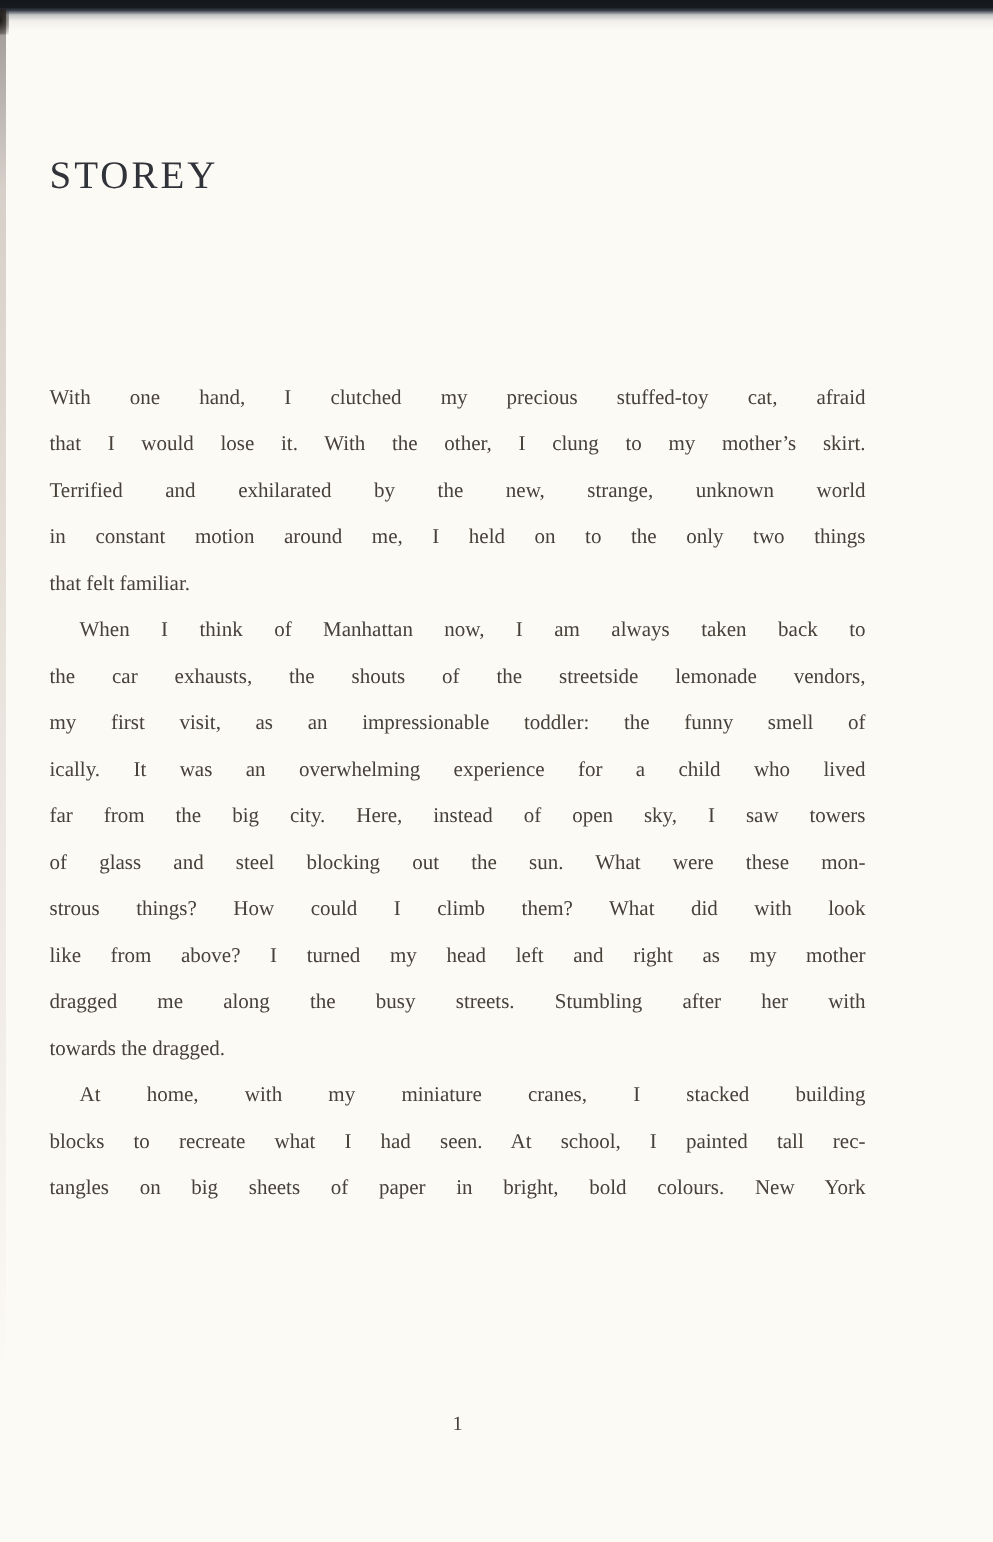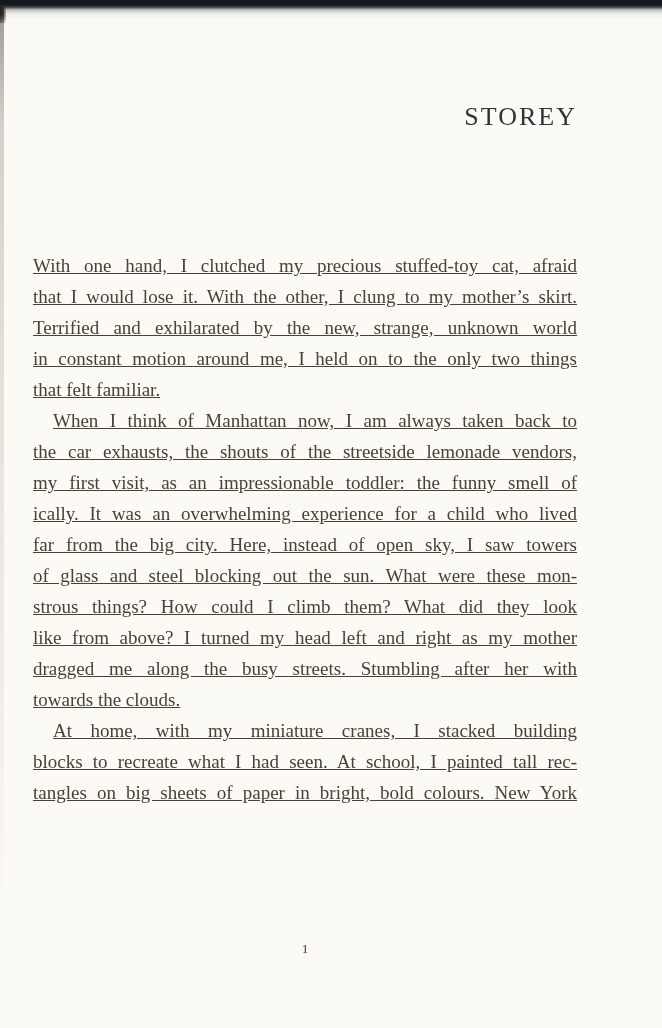--- a/index.html
+++ b/index.html
@@ -39,34 +39,33 @@
     position: absolute;
     left: 0; top: 7px;
     width: 6px; height: 16px;
     background: radial-gradient(ellipse at 0% 40%,
       rgba(20,18,16,0.9) 0%, rgba(40,35,30,0.5) 55%, rgba(60,50,40,0) 100%);
   }
   .chapter-title {
     position: absolute;
     left: 33px; top: 101px;
     width: 544px;
-    text-align: right;
+    text-align: left;
     font-size: 26px;
     line-height: 32px;
     letter-spacing: 2px;
     color: var(--title-ink, #31333a);
   }
   .body-text {
     position: absolute;
     left: 33px; top: 250px;
     width: 544px;
-    font-size: 19px;
+    font-size: 14px;
     line-height: 31px;
     color: var(--ink, #48413a);
-    text-decoration: underline;
   }
   .body-text .line {
     text-align: justify;
     text-align-last: justify;
     white-space: normal;
   }
   .body-text .line.last-free {
     text-align-last: left;
   }
   .body-text .line.indent {
@@ -99,24 +98,24 @@
         <div class="line">in constant motion around me, I held on to the only two things</div>
         <div class="line last-free">that felt familiar.</div>
       </div>
       <div>
         <div class="line indent">When I think of Manhattan now, I am always taken back to</div>
         <div class="line">the car exhausts, the shouts of the streetside lemonade vendors,</div>
         <div class="line">my first visit, as an impressionable toddler: the funny smell of</div>
         <div class="line">ically. It was an overwhelming experience for a child who lived</div>
         <div class="line">far from the big city. Here, instead of open sky, I saw towers</div>
         <div class="line">of glass and steel blocking out the sun. What were these mon-</div>
-        <div class="line">strous things? How could I climb them? What did they look</div>
+        <div class="line">strous things? How could I climb them? What did with look</div>
         <div class="line">like from above? I turned my head left and right as my mother</div>
         <div class="line">dragged me along the busy streets. Stumbling after her with</div>
-        <div class="line last-free">towards the clouds.</div>
+        <div class="line last-free">towards the dragged.</div>
       </div>
       <div>
         <div class="line indent">At home, with my miniature cranes, I stacked building</div>
         <div class="line">blocks to recreate what I had seen. At school, I painted tall rec-</div>
         <div class="line">tangles on big sheets of paper in bright, bold colours. New York</div>
       </div>
     </div>
 
   <div class="page-number">1</div>
 </div>

